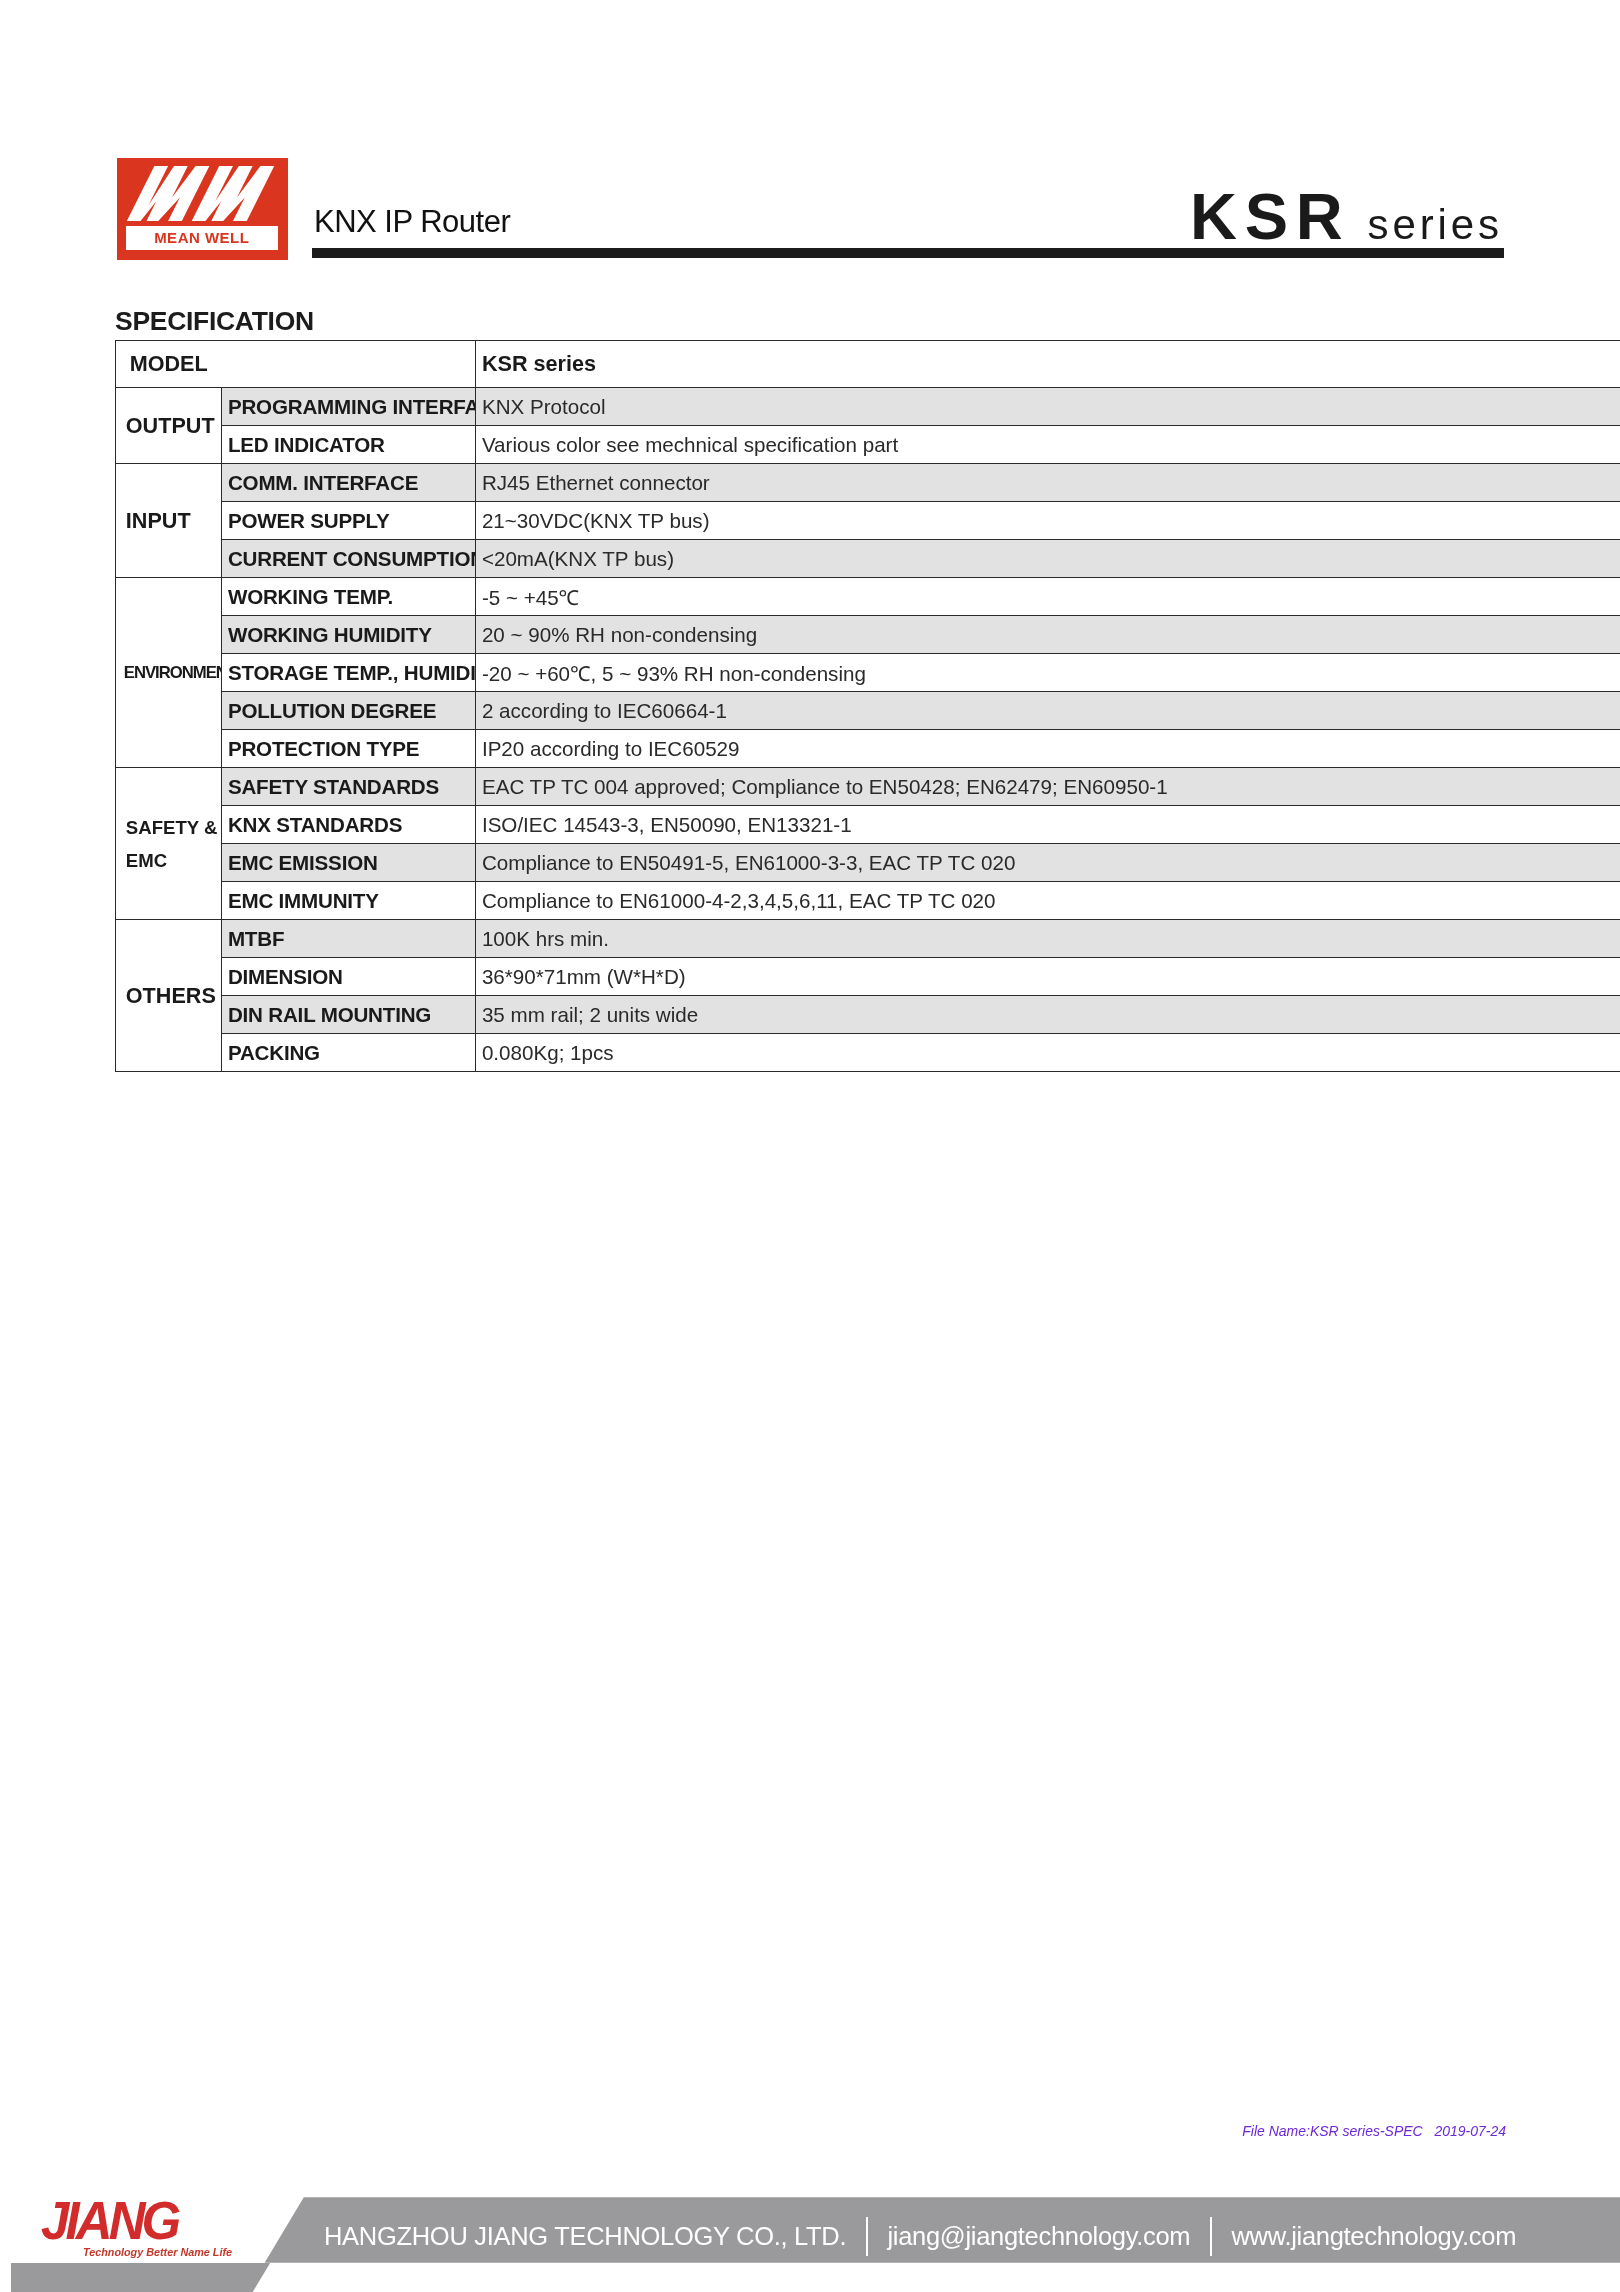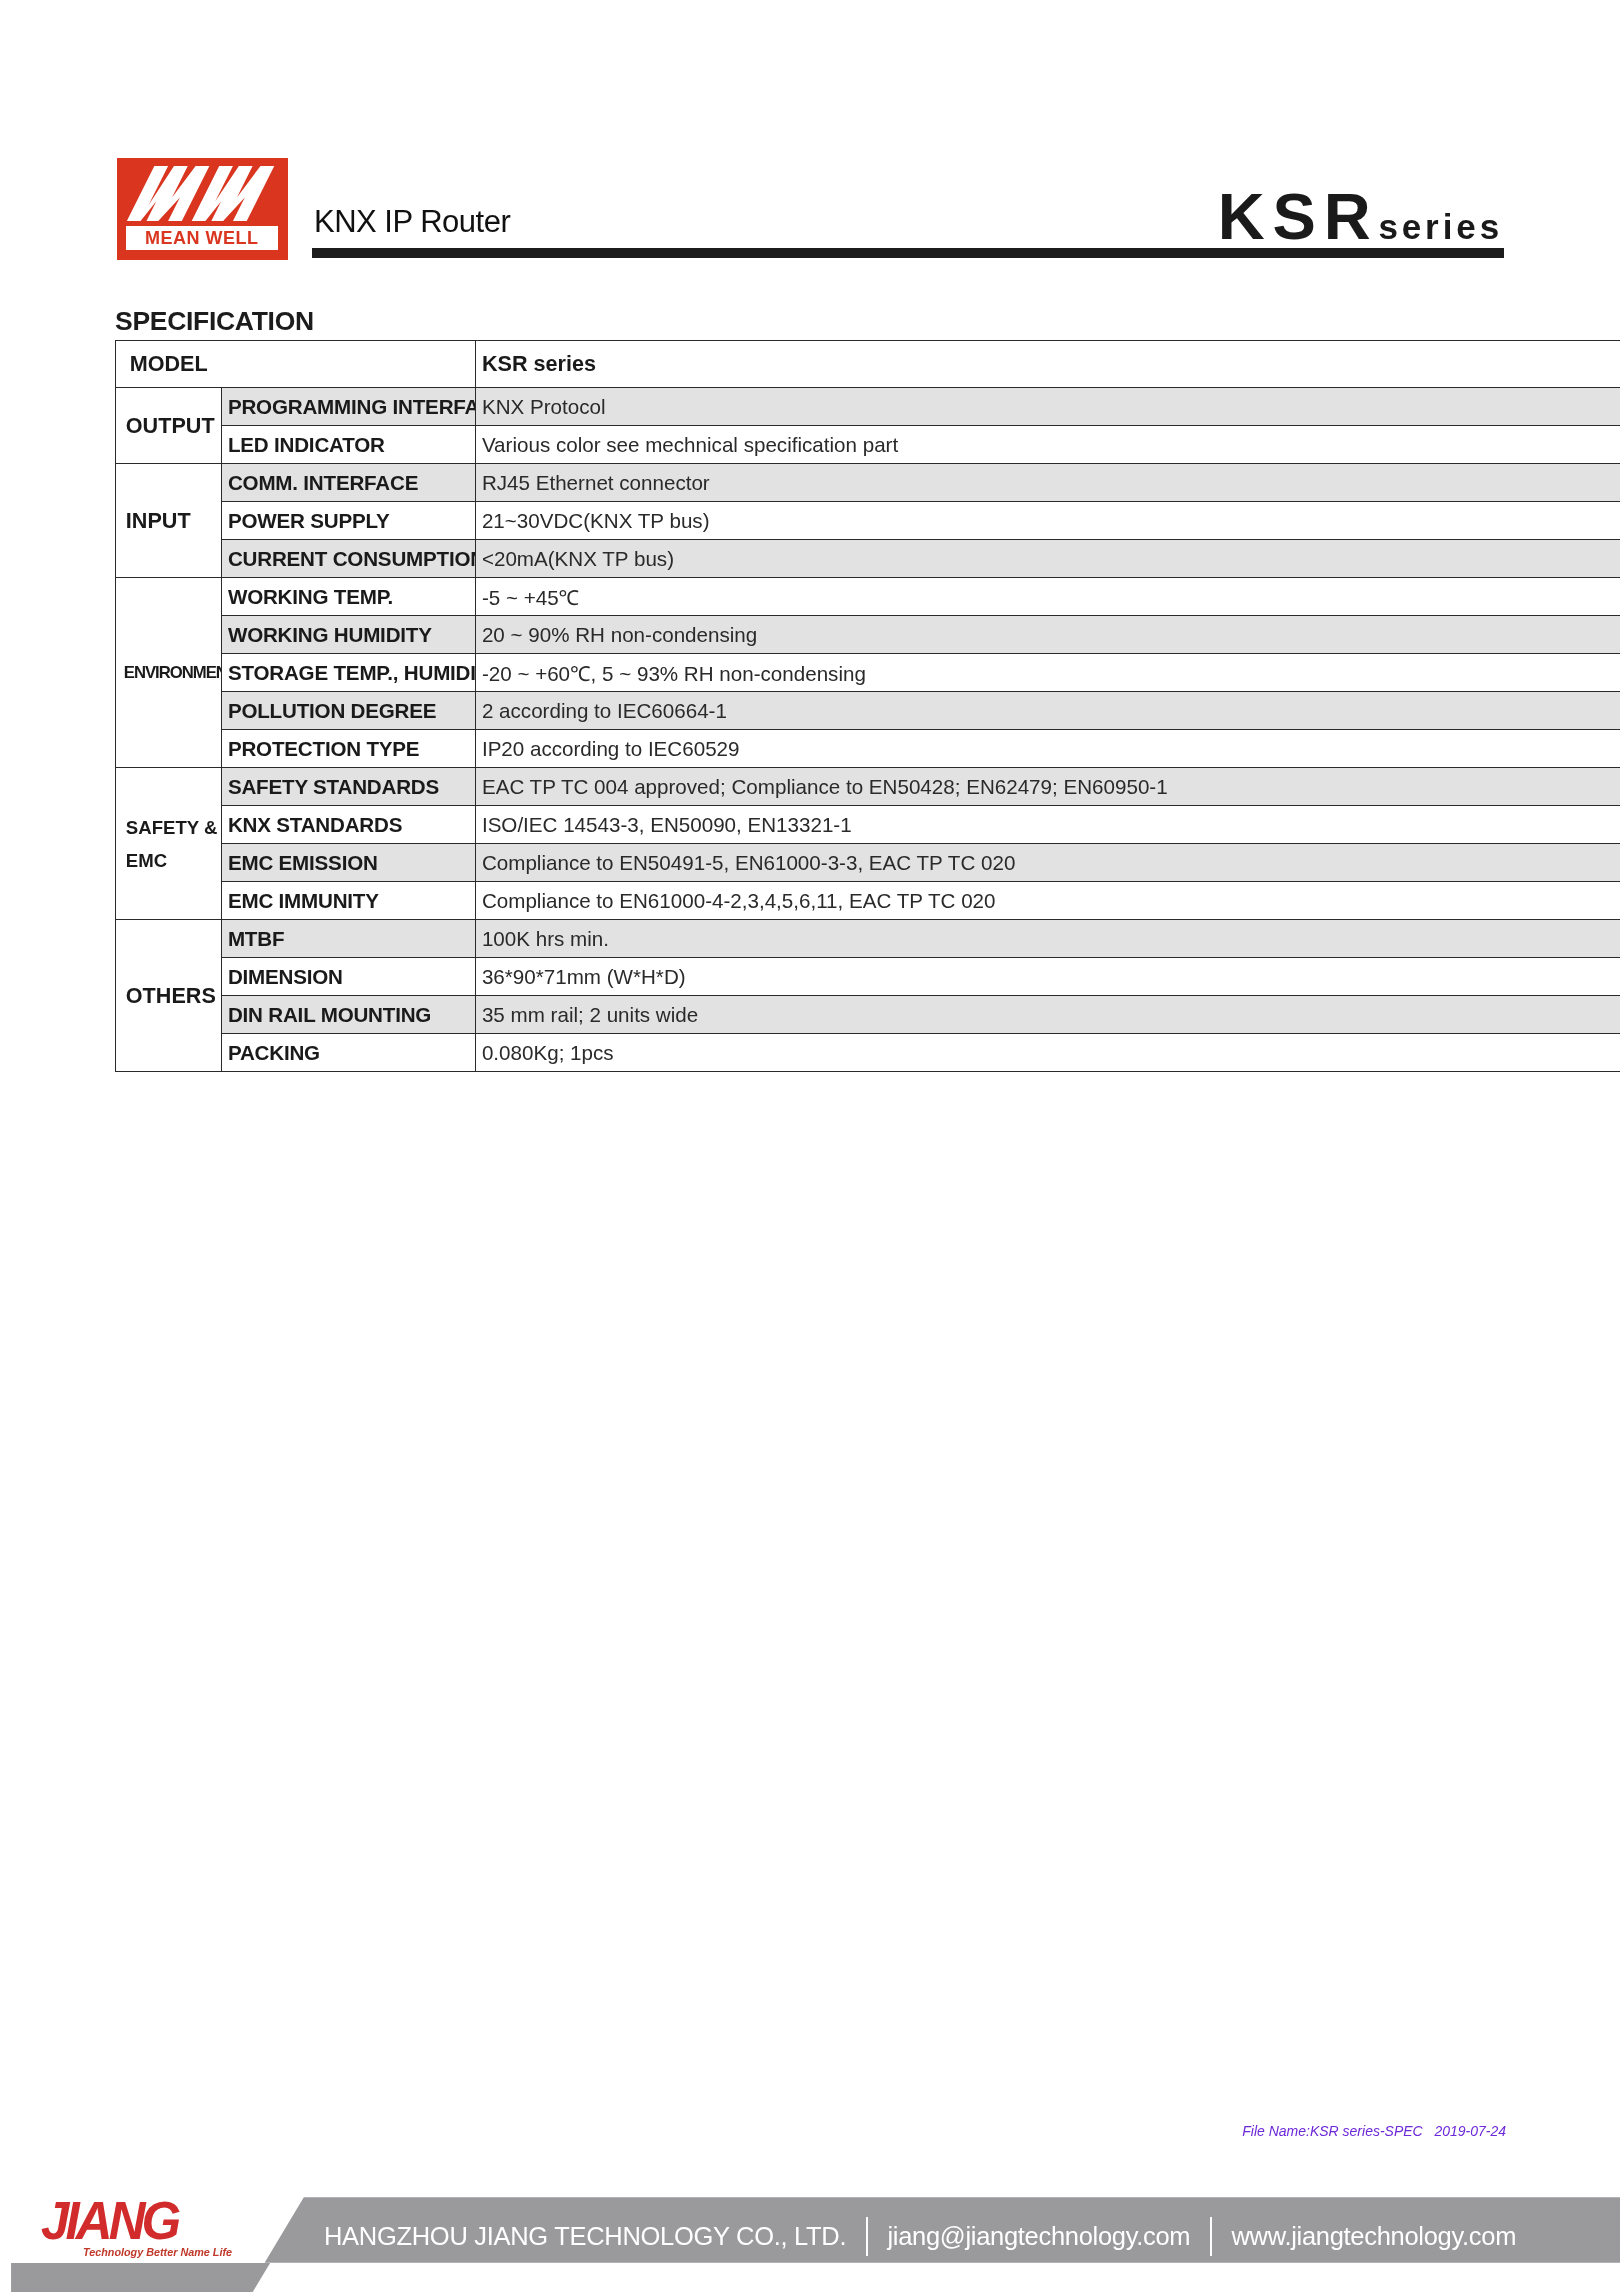--- a/index.html
+++ b/index.html
@@ -4,27 +4,27 @@
   <style>
     html, body { margin: 0; padding: 0; background: #ffffff; }
     body { width: 1620px; height: 2293px; position: relative; overflow: hidden;
            font-family: "Liberation Sans", sans-serif; color: #1a1a1a; }
 
     
     .mw-logo { position: absolute; left: 117px; top: 158px; width: 171px; height: 102px;
                background: #d9351f; }
     .mw-logo svg { position: absolute; left: 0; top: 0; }
     .mw-logo .mw-text { position: absolute; left: 8.8px; top: 68px; width: 152px; height: 23.5px;
-               background: #ffffff; color: #d9351f; font-weight: bold; font-size: 18px;
+               background: #ffffff; color: #d9351f; font-weight: bold; font-size: 15px;
                text-align: center; line-height: 24.5px; letter-spacing: 0.5px; }
     .product-title { position: absolute; left: 314px; top: 204px; font-size: 31px;
                letter-spacing: -0.5px; color: #111; }
     .series-title { position: absolute; right: 117px; top: 179px; color: #1a1a1a; white-space: nowrap; }
     .series-title .big { font-size: 65px; font-weight: bold; letter-spacing: 7.8px; }
-    .series-title .small { font-size: 35px; font-weight: bold; letter-spacing: 3.9px; margin-left: 0; }
+    .series-title .small { font-size: 42px; font-weight: normal; letter-spacing: 3.9px; margin-left: 17px; }
     .header-rule { position: absolute; left: 312px; top: 248px; width: 1192px; height: 9.8px; background: #1c1c1c; }
 
     
     .spec-heading { position: absolute; left: 115px; top: 306px; font-size: 26.5px; font-weight: bold;
                letter-spacing: -0.3px; color: #1c1c1c; }
     table.spec { position: absolute; left: 115px; top: 340px; width: 1561px;
                border-collapse: collapse; table-layout: fixed; }
     table.spec td { border: 1.5px solid #2a2a2a; padding: 0 0 0 5.9px; height: 37px;
                font-size: 21.6px; white-space: nowrap; overflow: hidden; }
     table.spec tr.hdr td { height: 46px; font-weight: bold; font-size: 21.6px; }

